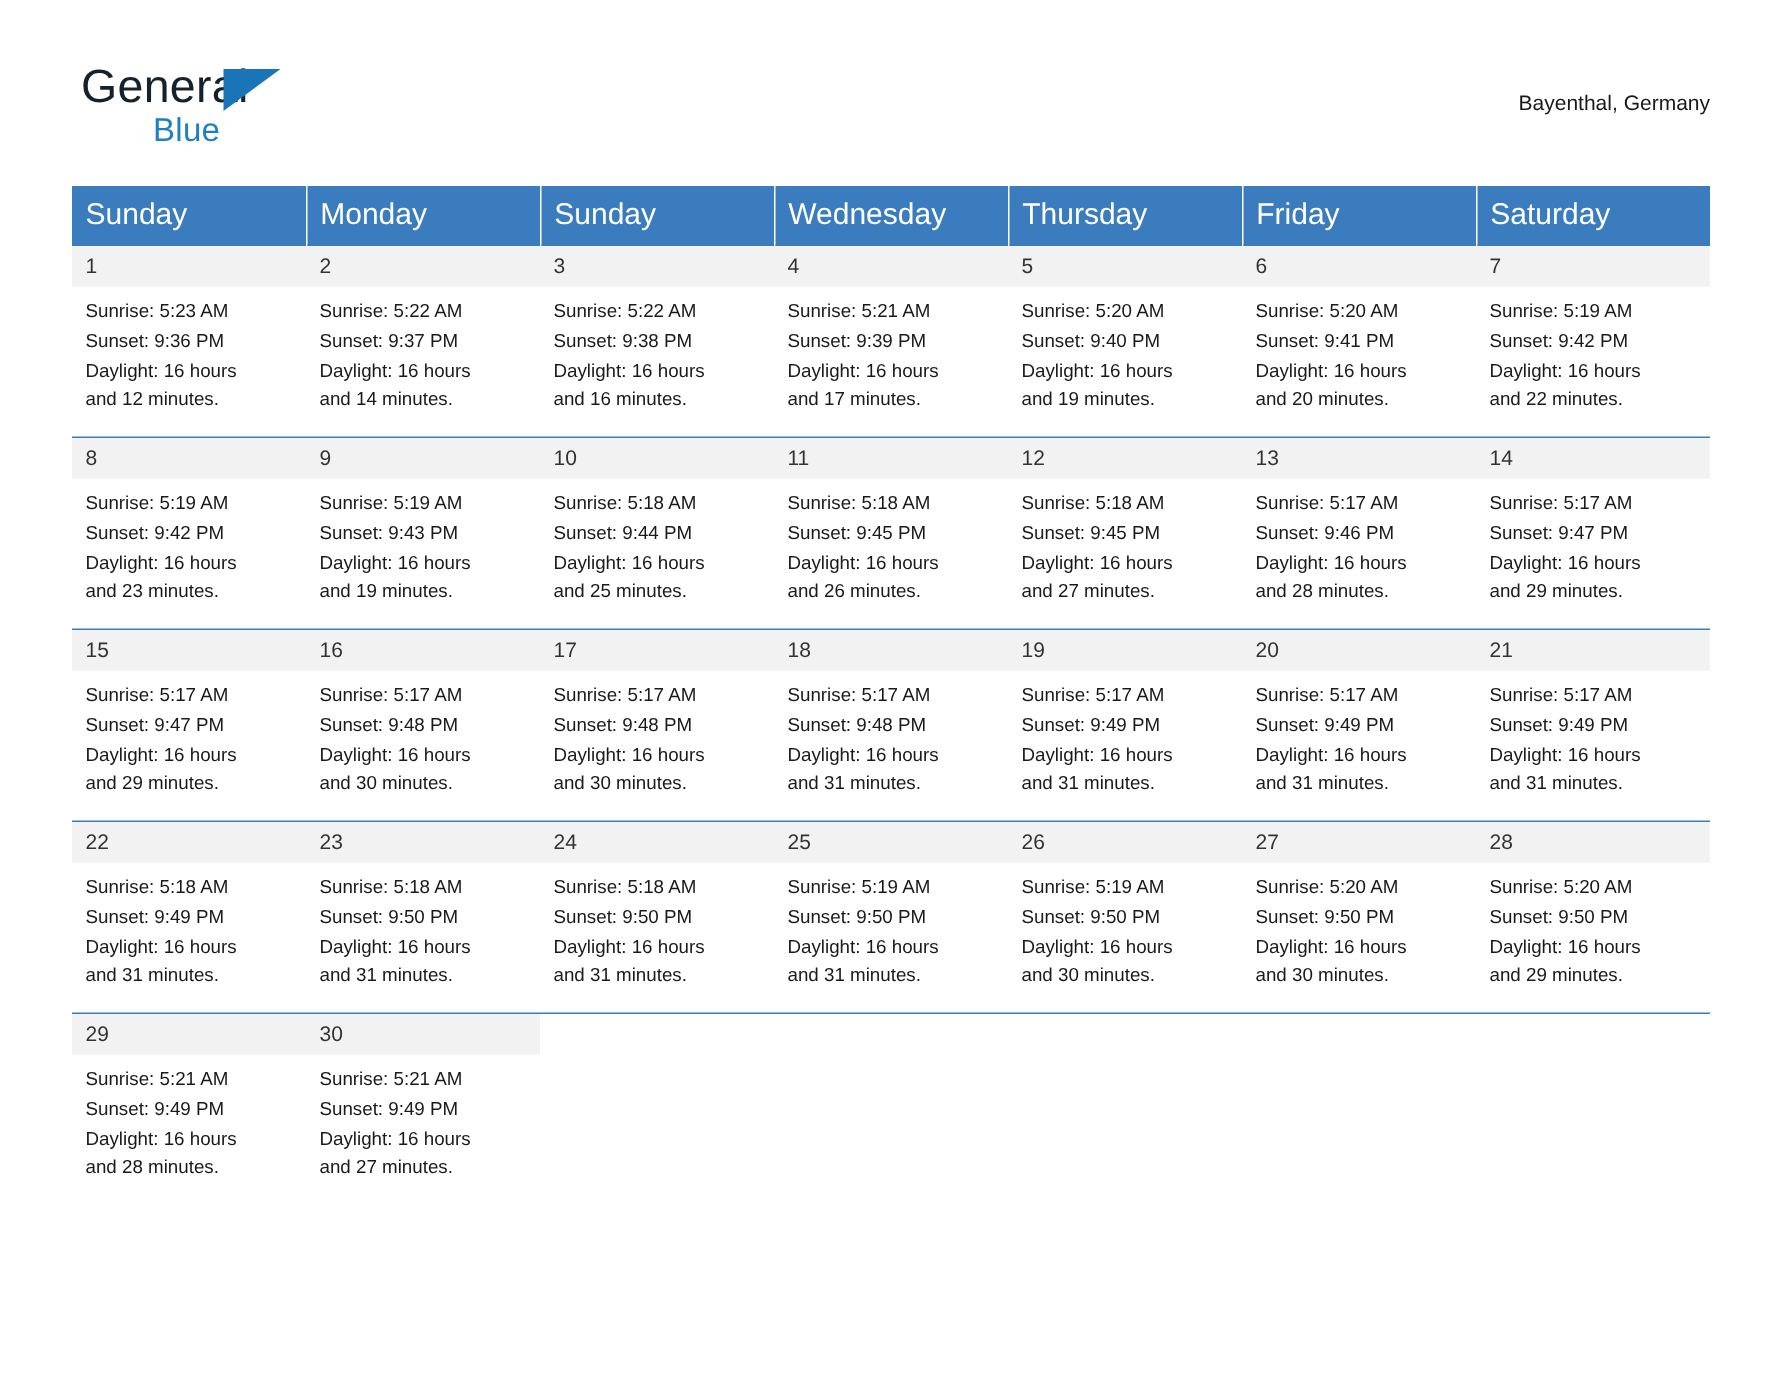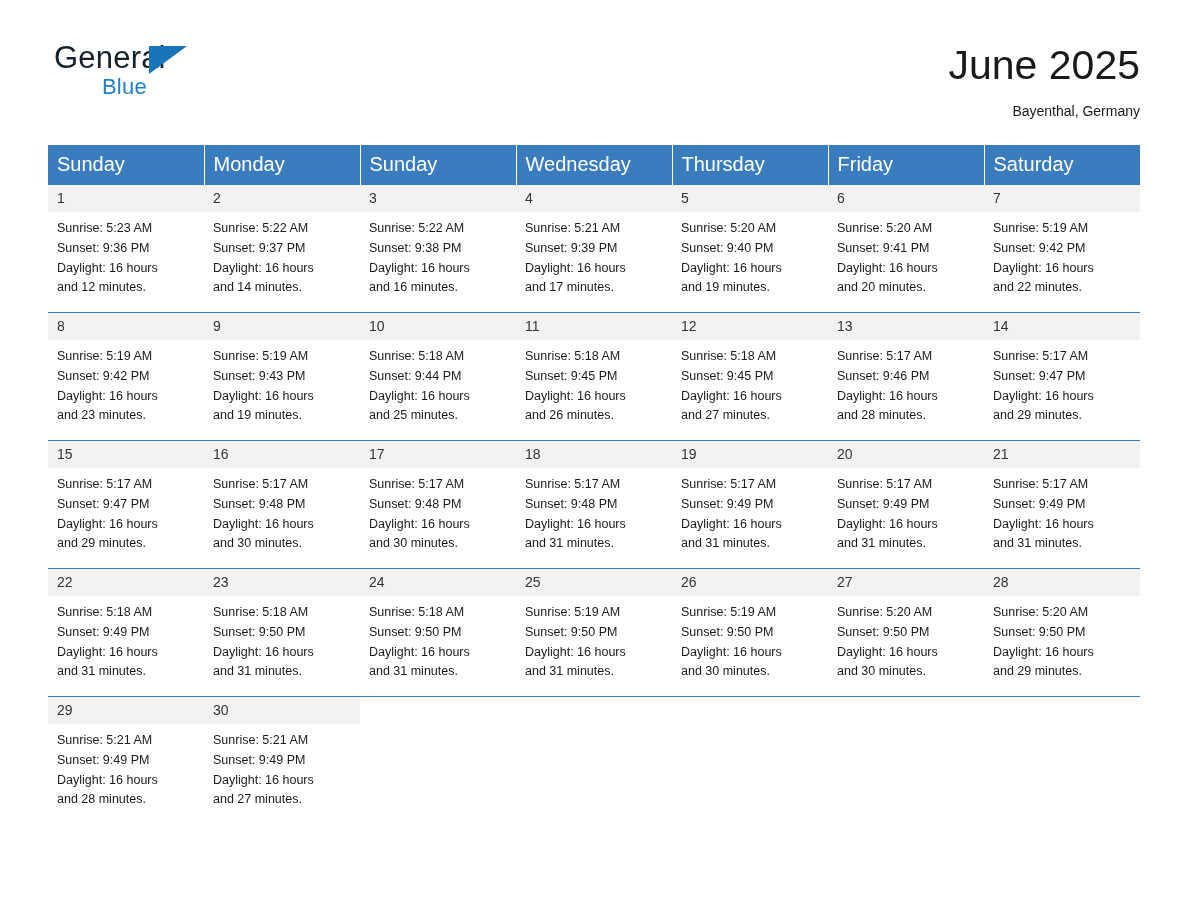--- a/index.html
+++ b/index.html
@@ -133,21 +133,20 @@
 
 <div class="page">
 
   <div class="header">
     <div class="brand">
       <span class="brand-general">General</span>
       <span class="brand-tri"></span>
       <span class="brand-blue">Blue</span>
     </div>
     <div class="title-wrap">
-      <h1 class="month-title">June 2025</h1>
       <div class="location">Bayenthal, Germany</div>
     </div>
   </div>
 
   <table class="calendar">
     <thead>
       <tr>
         <th>Sunday</th>
         <th>Monday</th>
         <th>Sunday</th>

